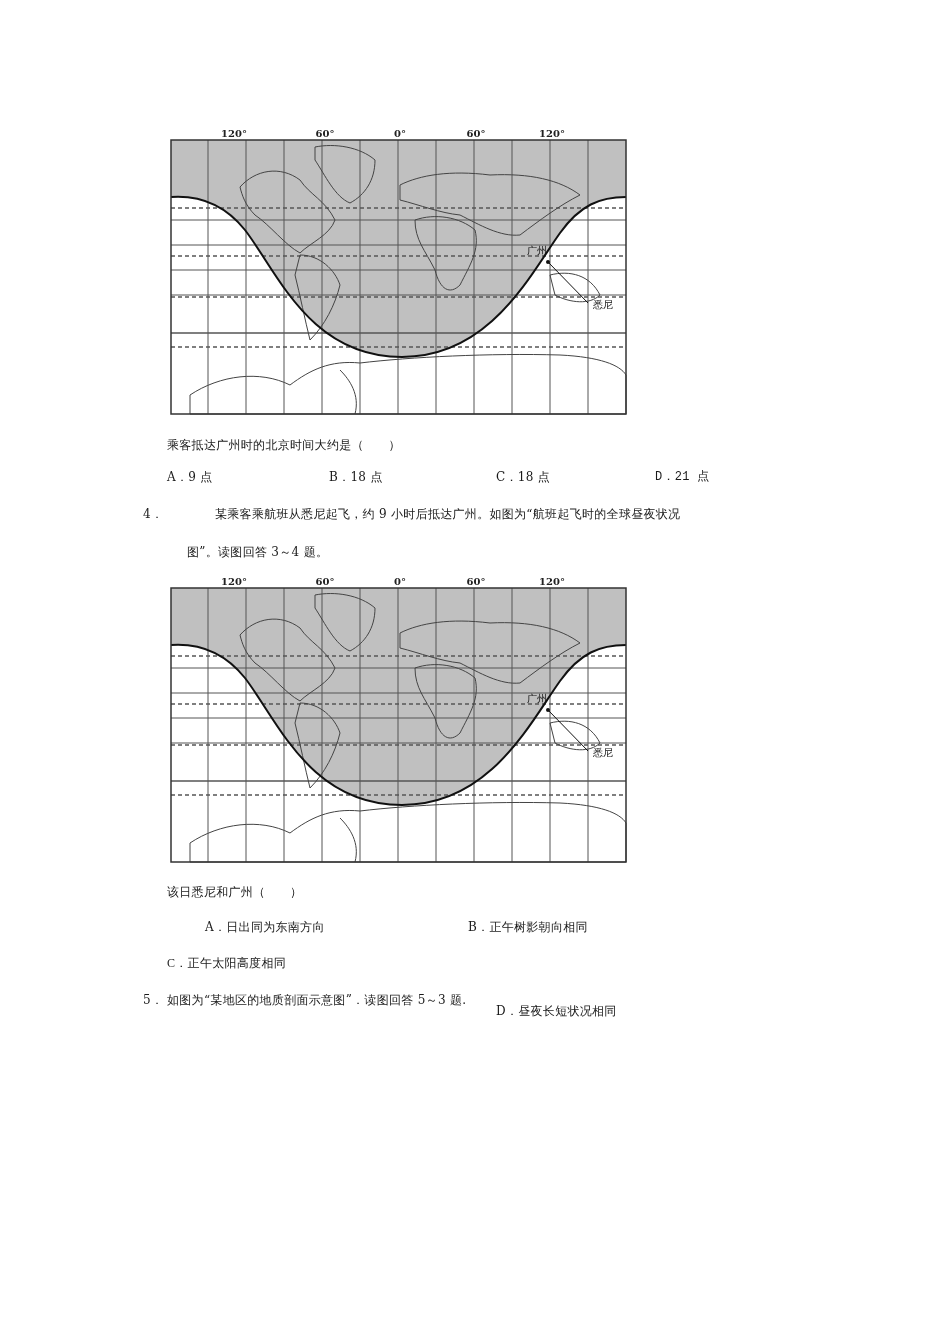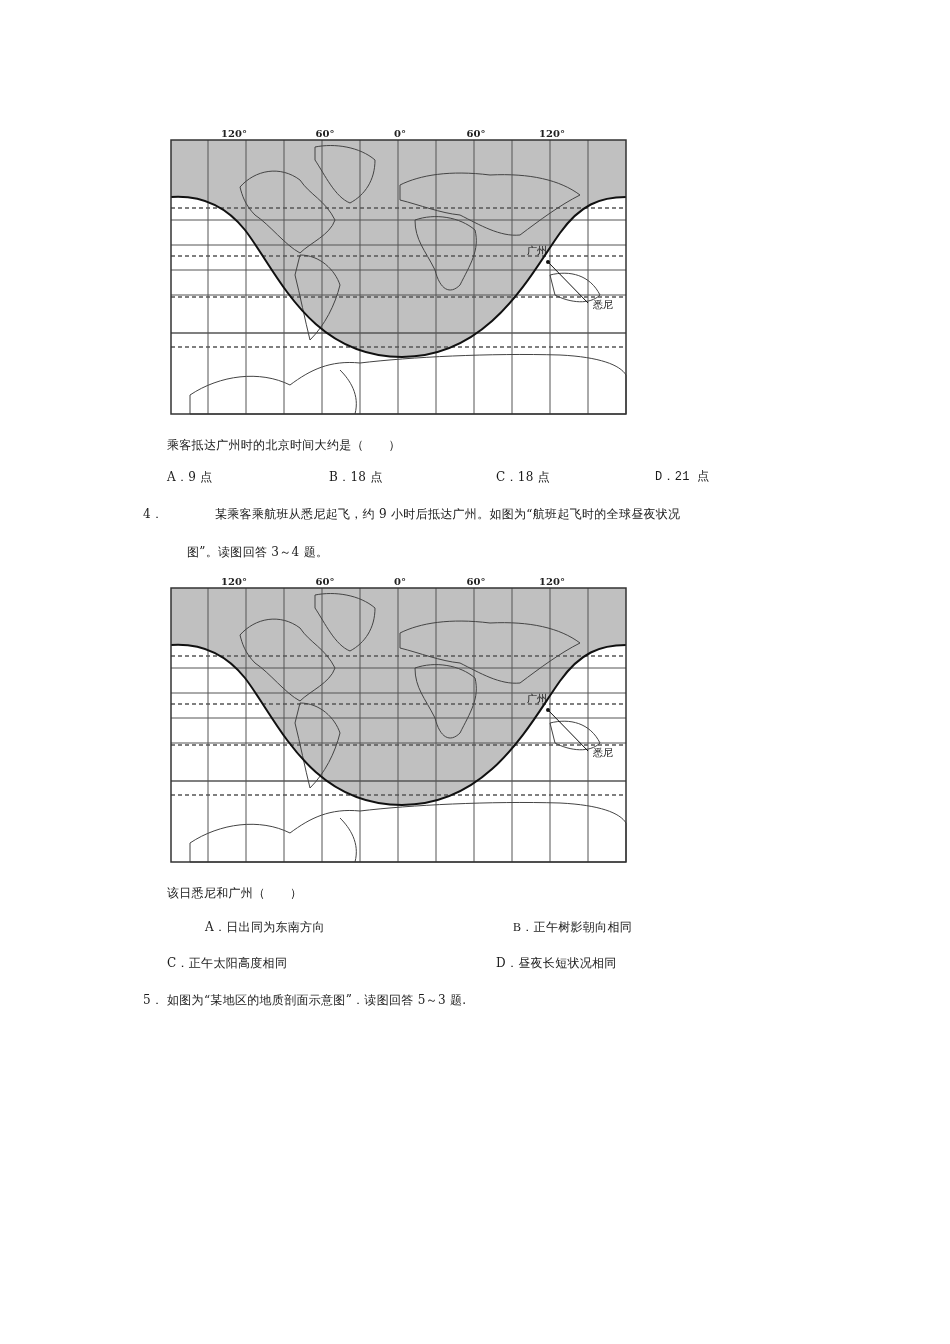--- a/index.html
+++ b/index.html
@@ -136,28 +136,28 @@
     </g>
     <path d="M11,72 C40,70 65,80 85,105 C118,148 150,232 242,232 C330,232 370,150 400,108 C420,80 440,72 466,72" fill="none" stroke="#111" stroke-width="2"></path>
     <rect x="11" y="15" width="455" height="274" fill="none" stroke="#333" stroke-width="1.5"></rect>
     <text class="city-label" x="367" y="129">广州</text>
     <circle cx="388" cy="137" r="2" fill="#111"></circle>
     <line x1="388" y1="137" x2="428" y2="178" stroke="#111" stroke-width="1"></line>
     <text class="city-label" x="433" y="183">悉尼</text>
   </svg>
 </div>
 
-<div class="abs text" style="left:167px; top:883px;">该日悉尼和广州（　　）</div>
+<div class="abs text" style="left:167px; top:883px;font-family:Liberation Mono, monospace;">该日悉尼和广州（　　）</div>
 <div class="abs text" style="left:167px; top:917px;margin-left:38px;">
   <span>A．</span><span>日出同为东南方向</span>
 </div>
-<div class="abs text" style="left:513px; top:917px;font-family:Liberation Serif, serif;">
+<div class="abs text" style="left:468px; top:917px;">
   <span>B．</span><span>正午树影朝向相同</span>
 </div>
-<div class="abs text" style="left:167px; top:953px;">
+<div class="abs text" style="left:167px; top:953px;font-family:Liberation Serif, serif;">
   <span>C．</span><span>正午太阳高度相同</span>
 </div>
-<div class="abs text" style="left:496px; top:953px;">
+<div class="abs text" style="left:496px; top:1001px;">
   <span>D．</span><span>昼夜长短状况相同</span>
 </div>
 
 <div class="abs text" style="left:143px; top:990px;">5．</div>
 <div class="abs text" style="left:167px; top:990px;">如图为“某地区的地质剖面示意图”．读图回答 5～3 题.</div>
 
 </body></html>

